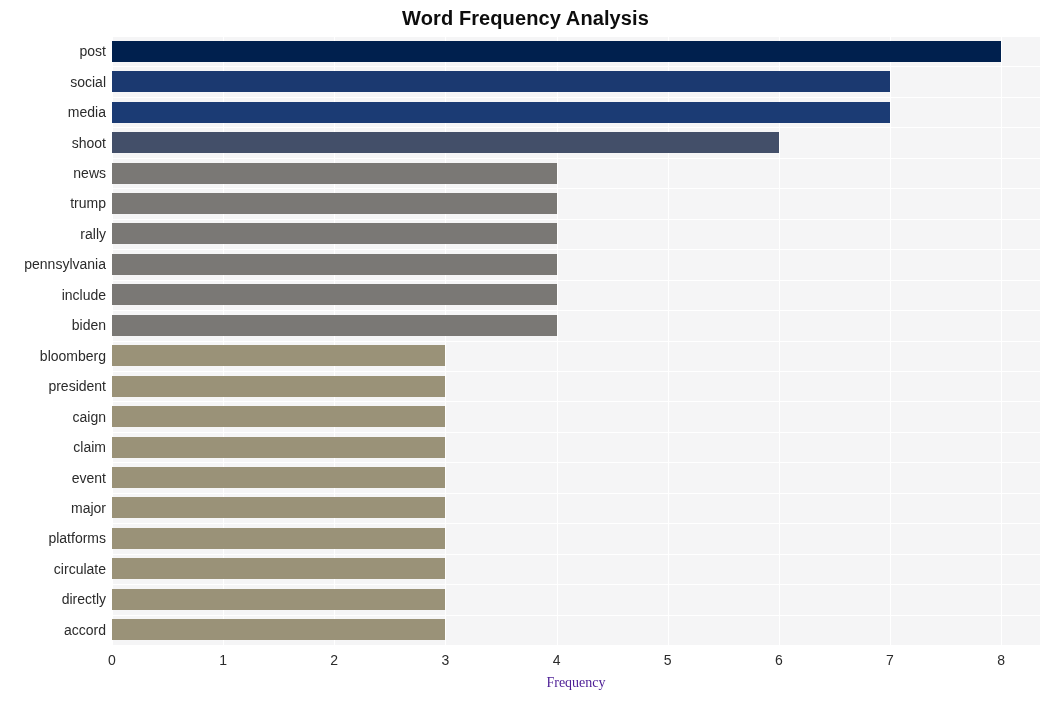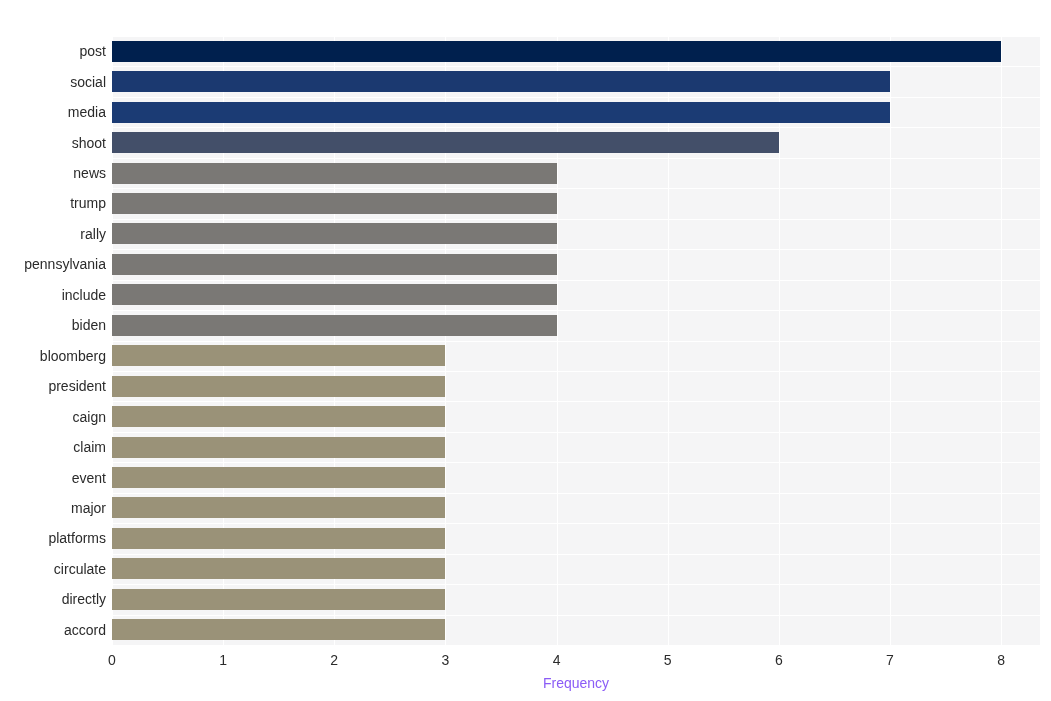--- a/index.html
+++ b/index.html
@@ -95,29 +95,31 @@
     line-height: 18px;
   }
 
   #xaxis-title {
     position: absolute;
     left: 112px;
     top: 674px;
     width: 928px;
     text-align: center;
     font-size: 14px;
-    color: #8b5cf6;
+    color: #4c1d95;
     line-height: 18px;
+    font-family: Liberation Serif, serif;
   }
 </style>
 </head>
 <body>
 
 <div id="chart-root">
 
+  <div id="chart-title">Word Frequency Analysis</div>
 
   <div id="plot-area">
     <div id="grid-layer">
         <div class="vgrid" style="left: 0px;"></div>
         <div class="vgrid" style="left: 111.138px;"></div>
         <div class="vgrid" style="left: 222.275px;"></div>
         <div class="vgrid" style="left: 333.413px;"></div>
         <div class="vgrid" style="left: 444.551px;"></div>
         <div class="vgrid" style="left: 555.689px;"></div>
         <div class="vgrid" style="left: 666.826px;"></div>

